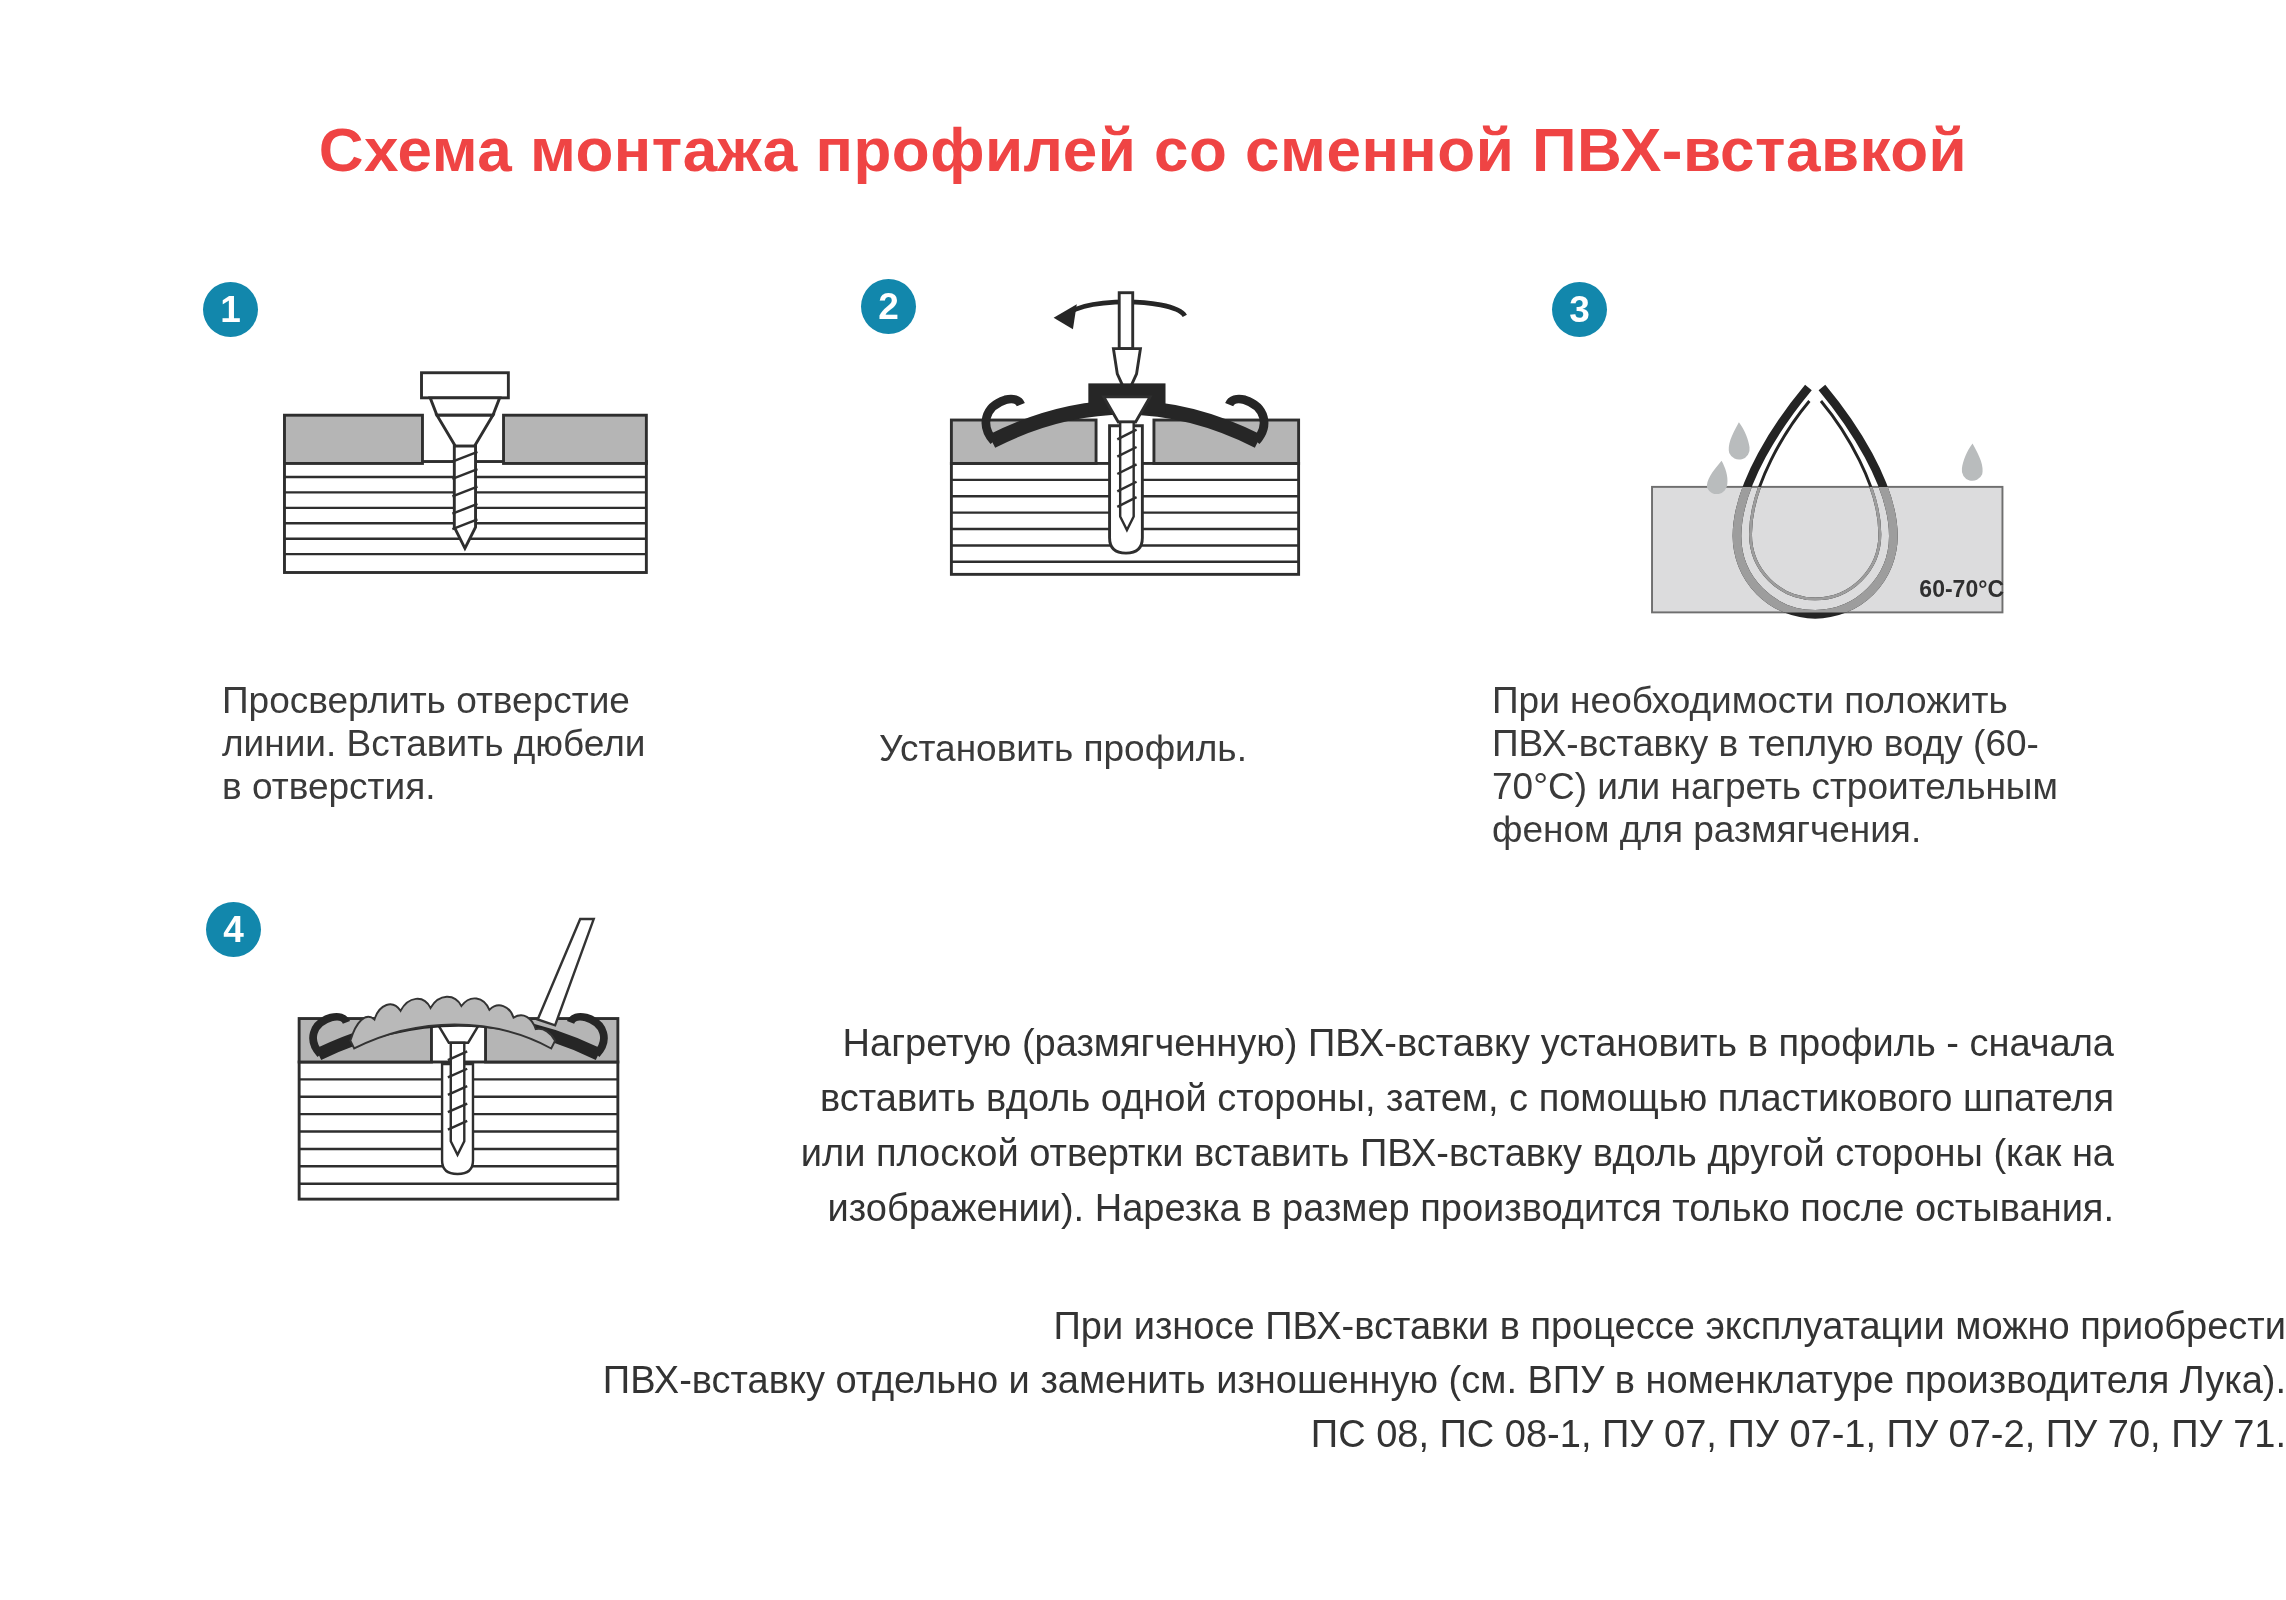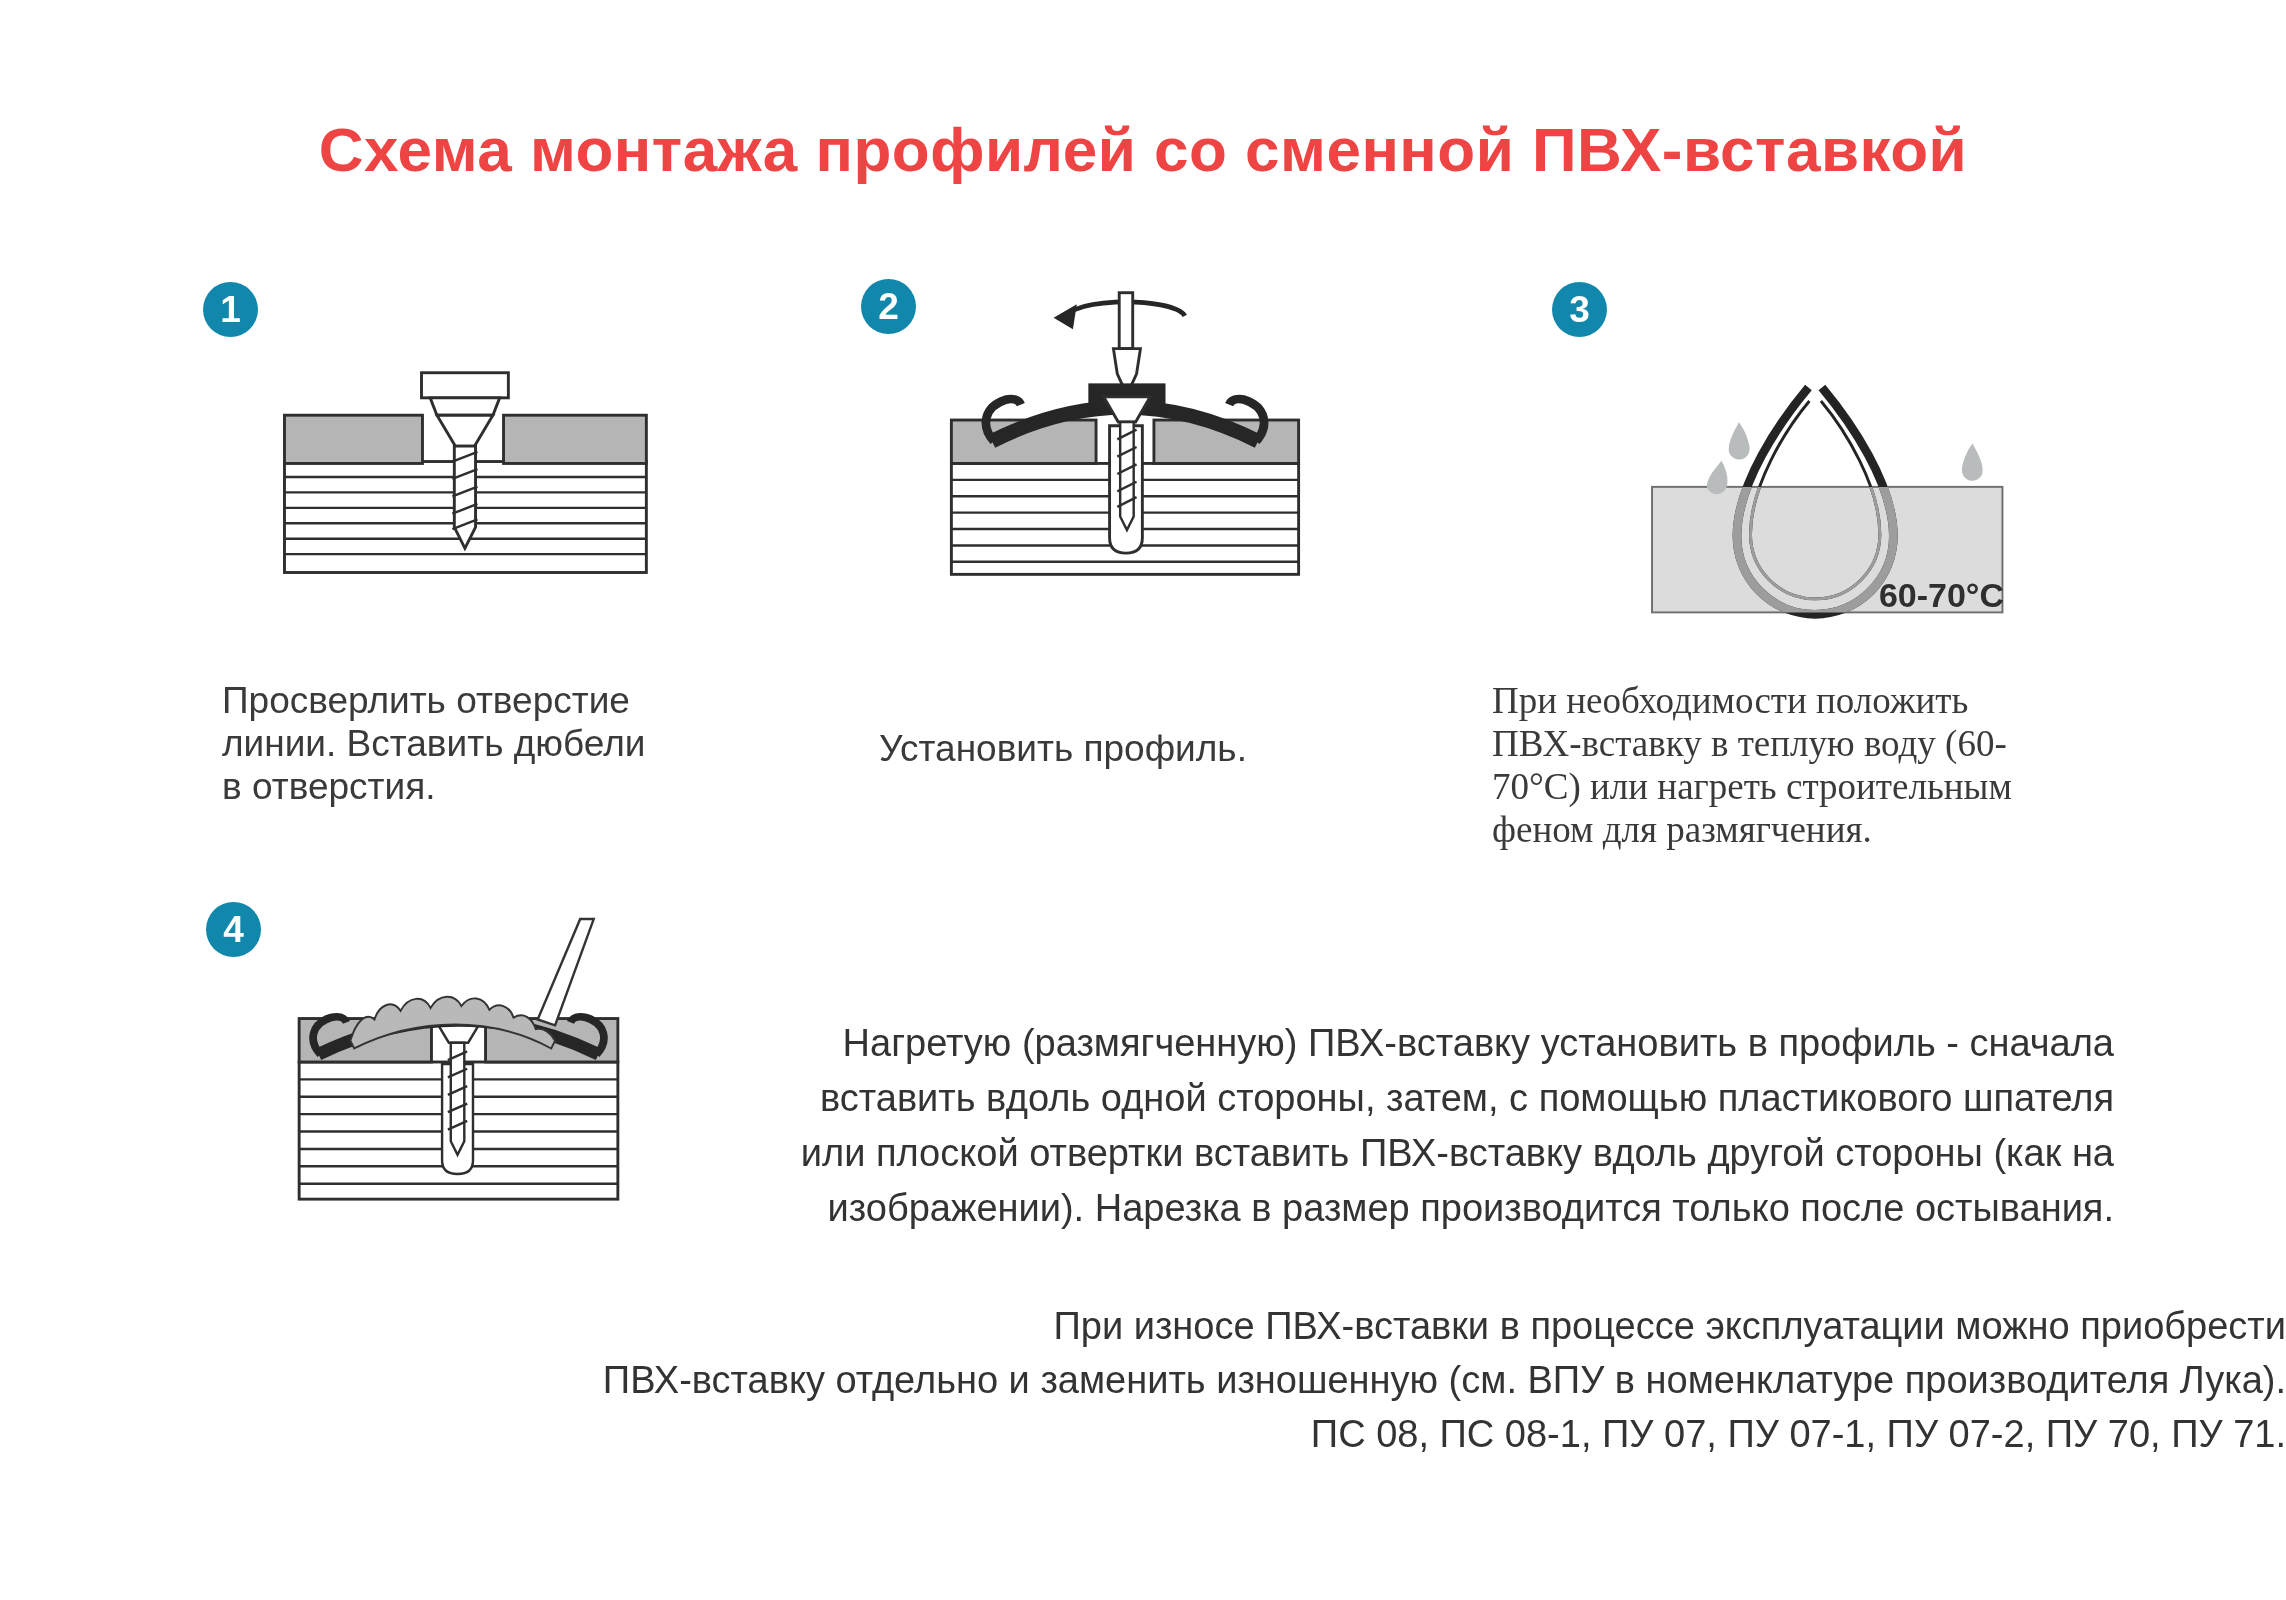--- a/index.html
+++ b/index.html
@@ -6,21 +6,21 @@
   #page{position:relative;width:2286px;height:1601px;background:#ffffff;overflow:hidden;
         font-family:"Liberation Sans", sans-serif;color:#3a3a3a;}
   .title{position:absolute;left:0;top:114px;width:2286px;text-align:center;
          font-size:62px;font-weight:bold;color:#ef4444;letter-spacing:0.5px;}
   .badge{position:absolute;width:55px;height:55px;border-radius:50%;background:#1287ac;
          color:#ffffff;font-weight:bold;font-size:37px;display:flex;align-items:center;justify-content:center;}
   .illu{position:absolute;}
   .caption{position:absolute;text-align:left;font-size:37px;line-height:43px;color:#3a3a3a;}
   .bigpara{position:absolute;text-align:center;font-size:38px;line-height:55px;color:#333333;}
   .footer{position:absolute;left:0;width:2286px;text-align:right;font-size:38px;line-height:54px;color:#333333;}
-  .water-label{position:absolute;font-size:34px;font-weight:bold;color:#2f2f2f;text-align:right;}
+  .water-label{position:absolute;font-size:23px;font-weight:bold;color:#2f2f2f;text-align:right;}
   svg{display:block;}
 </style>
 </head>
 <body>
 
 <div id="page">
 
   <div class="title">Схема монтажа профилей со сменной ПВХ-вставкой</div>
 
   <div class="badge" style="left:203px;top:282px;">
@@ -126,21 +126,21 @@
         </g>
       </g>
       <g fill="#b9bcbd">
         <path d="M126,52 C118,66 114,76 116,84 A11,11 0 0 0 137,78 C136,70 132,60 126,52 Z"></path>
         <path d="M108,92 C98,104 92,112 93,120 A11,11 0 0 0 114,116 C115,108 112,99 108,92 Z"></path>
         <path d="M368,74 C376,88 380,98 378,106 A11,11 0 0 1 357,100 C358,92 362,82 368,74 Z"></path>
       </g>
     </svg>
   </div>
   <div class="water-label" style="left:1859px;top:576px;width:145px;">60-70°С</div>
-  <div class="caption" style="left:1492px;top:679px;width:676px;font-family:Liberation Serif, serif;">
+  <div class="caption" style="left:1492px;top:679px;width:676px;">
     <div>При необходимости положить</div>
     <div>ПВХ-вставку в теплую воду (60-</div>
     <div>70°С) или нагреть строительным</div>
     <div>феном для размягчения.</div>
   </div>
 
   <div class="badge" style="left:206px;top:902px;">
     <span>4</span>
   </div>
   <div class="illu" style="left:275px;top:917px;width:367px;height:290px;">

